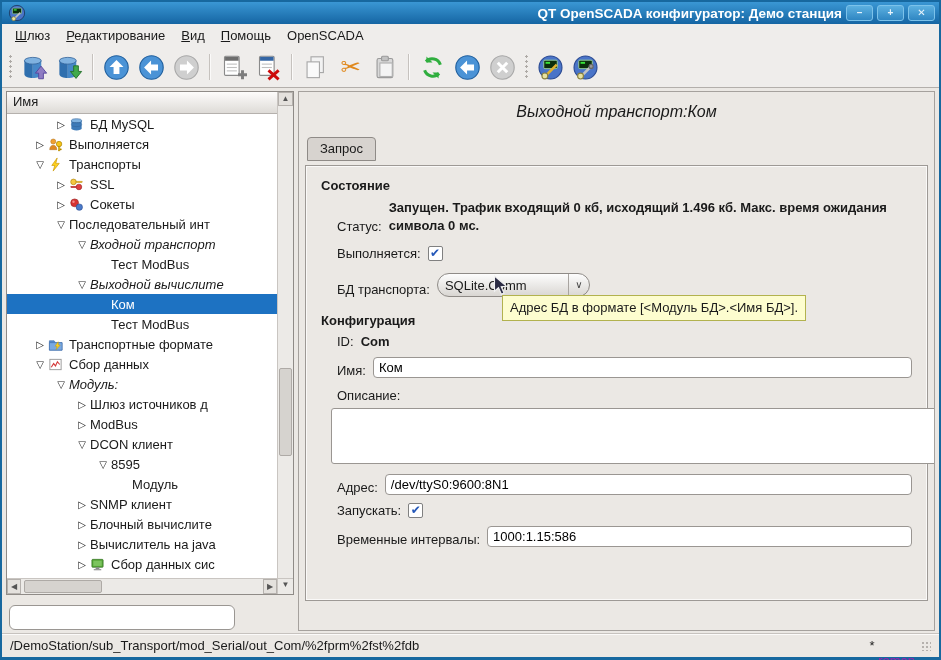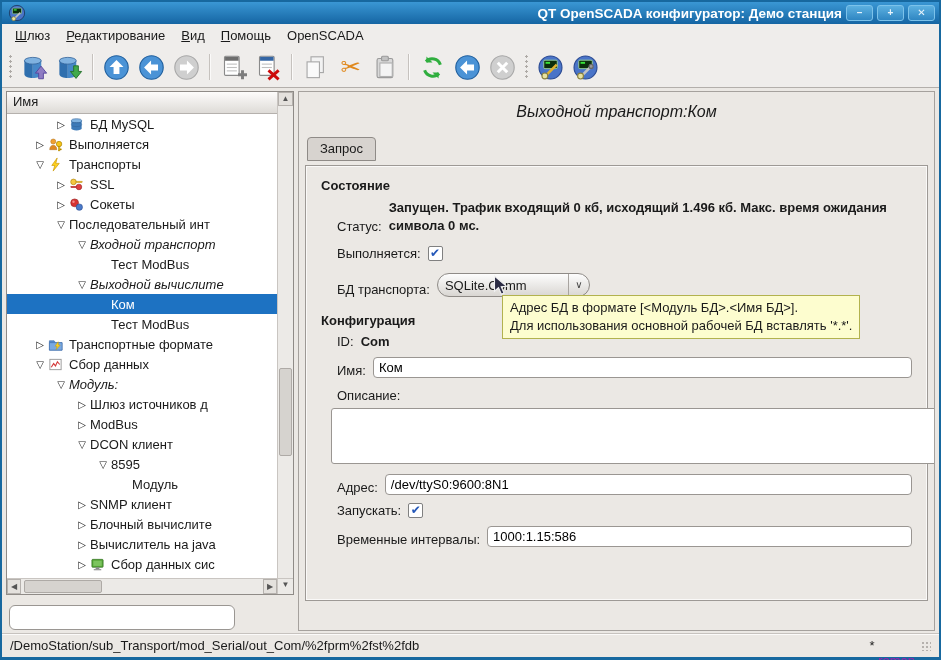--- a/index.html
+++ b/index.html
@@ -510,21 +510,20 @@
         </div>
 
         <div class="frow mt8">
           <label>Временные интервалы:</label>
           <input class="tinput" value="1000:1.15:586" style="">
         </div>
       </div>
 
       <div class="tooltip">
         <div>Адрес БД в формате [&lt;Модуль БД&gt;.&lt;Имя БД&gt;].</div>
-        <div>Для использования основной рабочей БД вставлять '*.*'.</div>
       </div>
       <div class="cursor"><svg width="18" height="22" viewBox="0 0 18 22">
             <path d="M1.5 1l0 15.2 4-3.6 2.9 6.6 2.6-1.1-2.8-6.4 5.4-.4z" fill="#2b2b44" stroke="#f2f2f2" stroke-width="1.1"></path>
           </svg></div>
     </div>
   </div>
 
   <div class="statusbar">
     <span class="sb-path">/DemoStation/sub_Transport/mod_Serial/out_Com/%2fprm%2fst%2fdb</span>
     <span>*</span>&nbsp;

